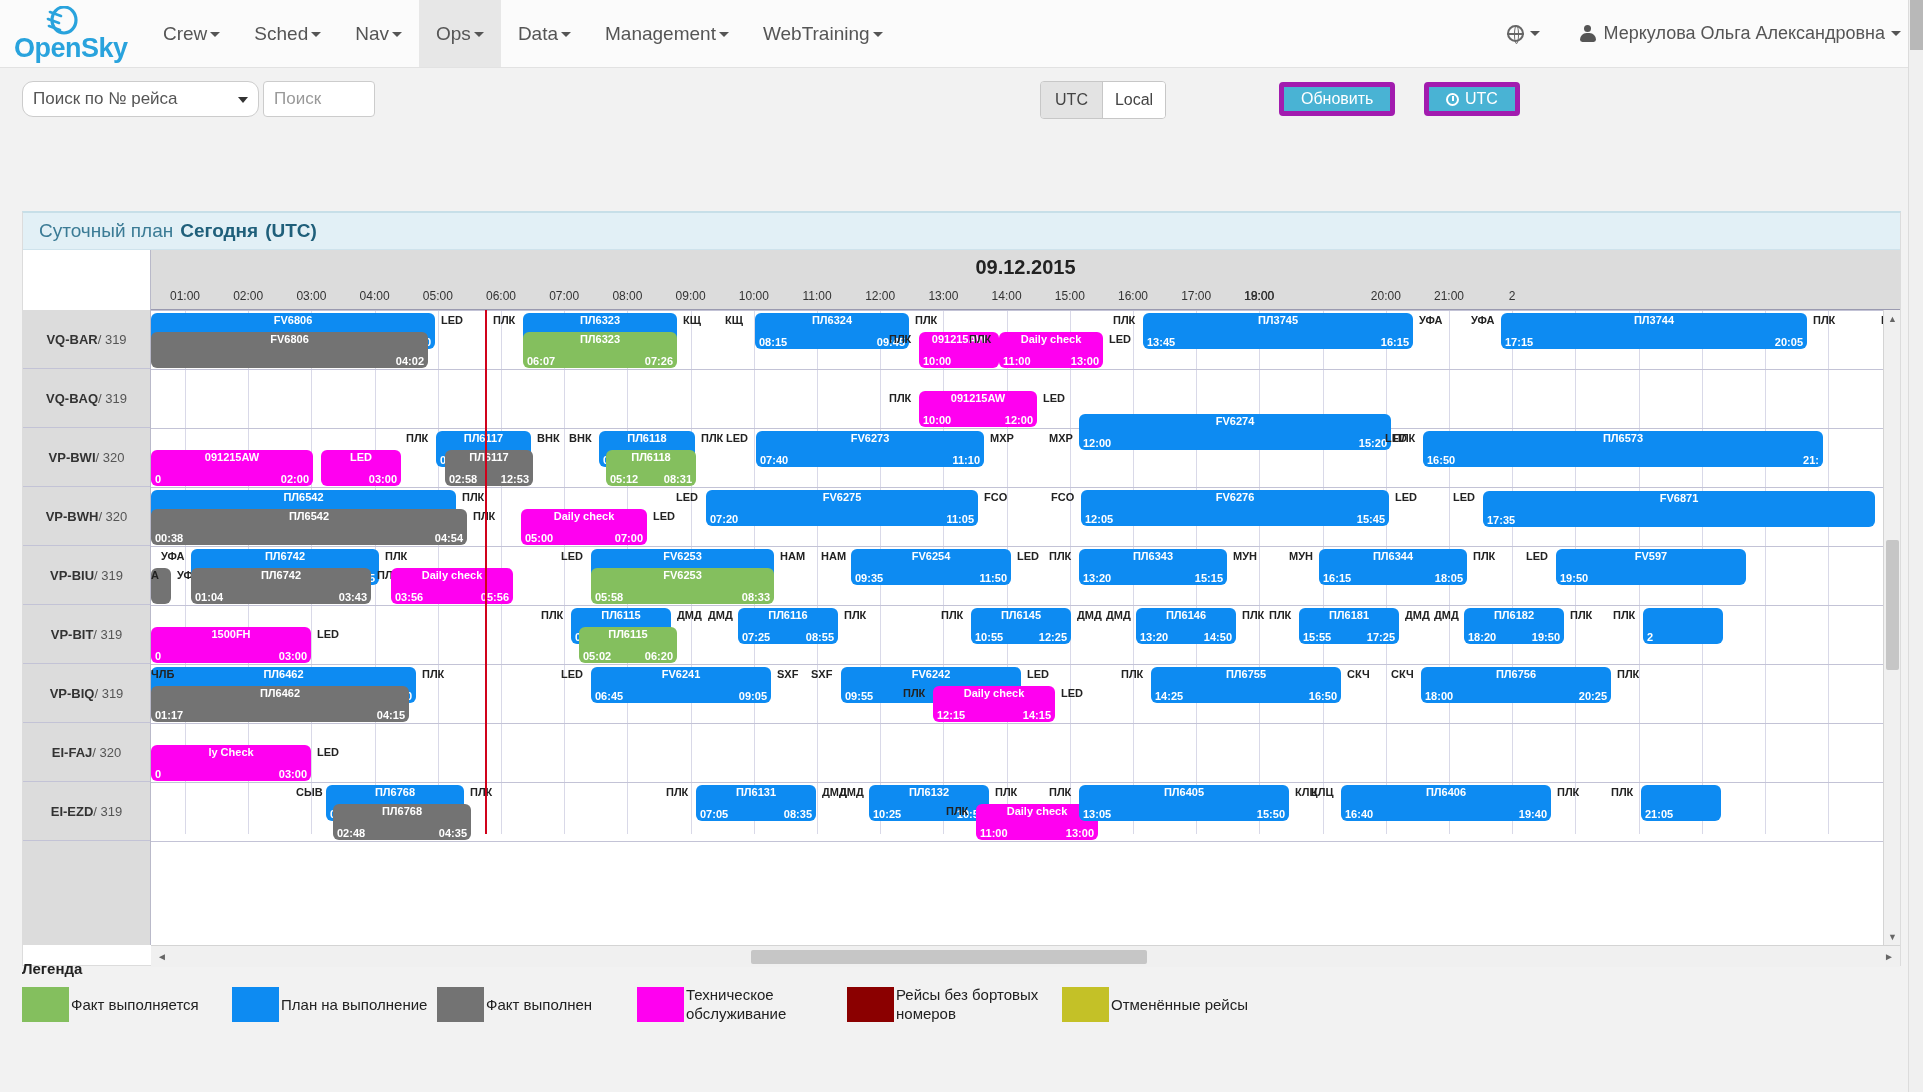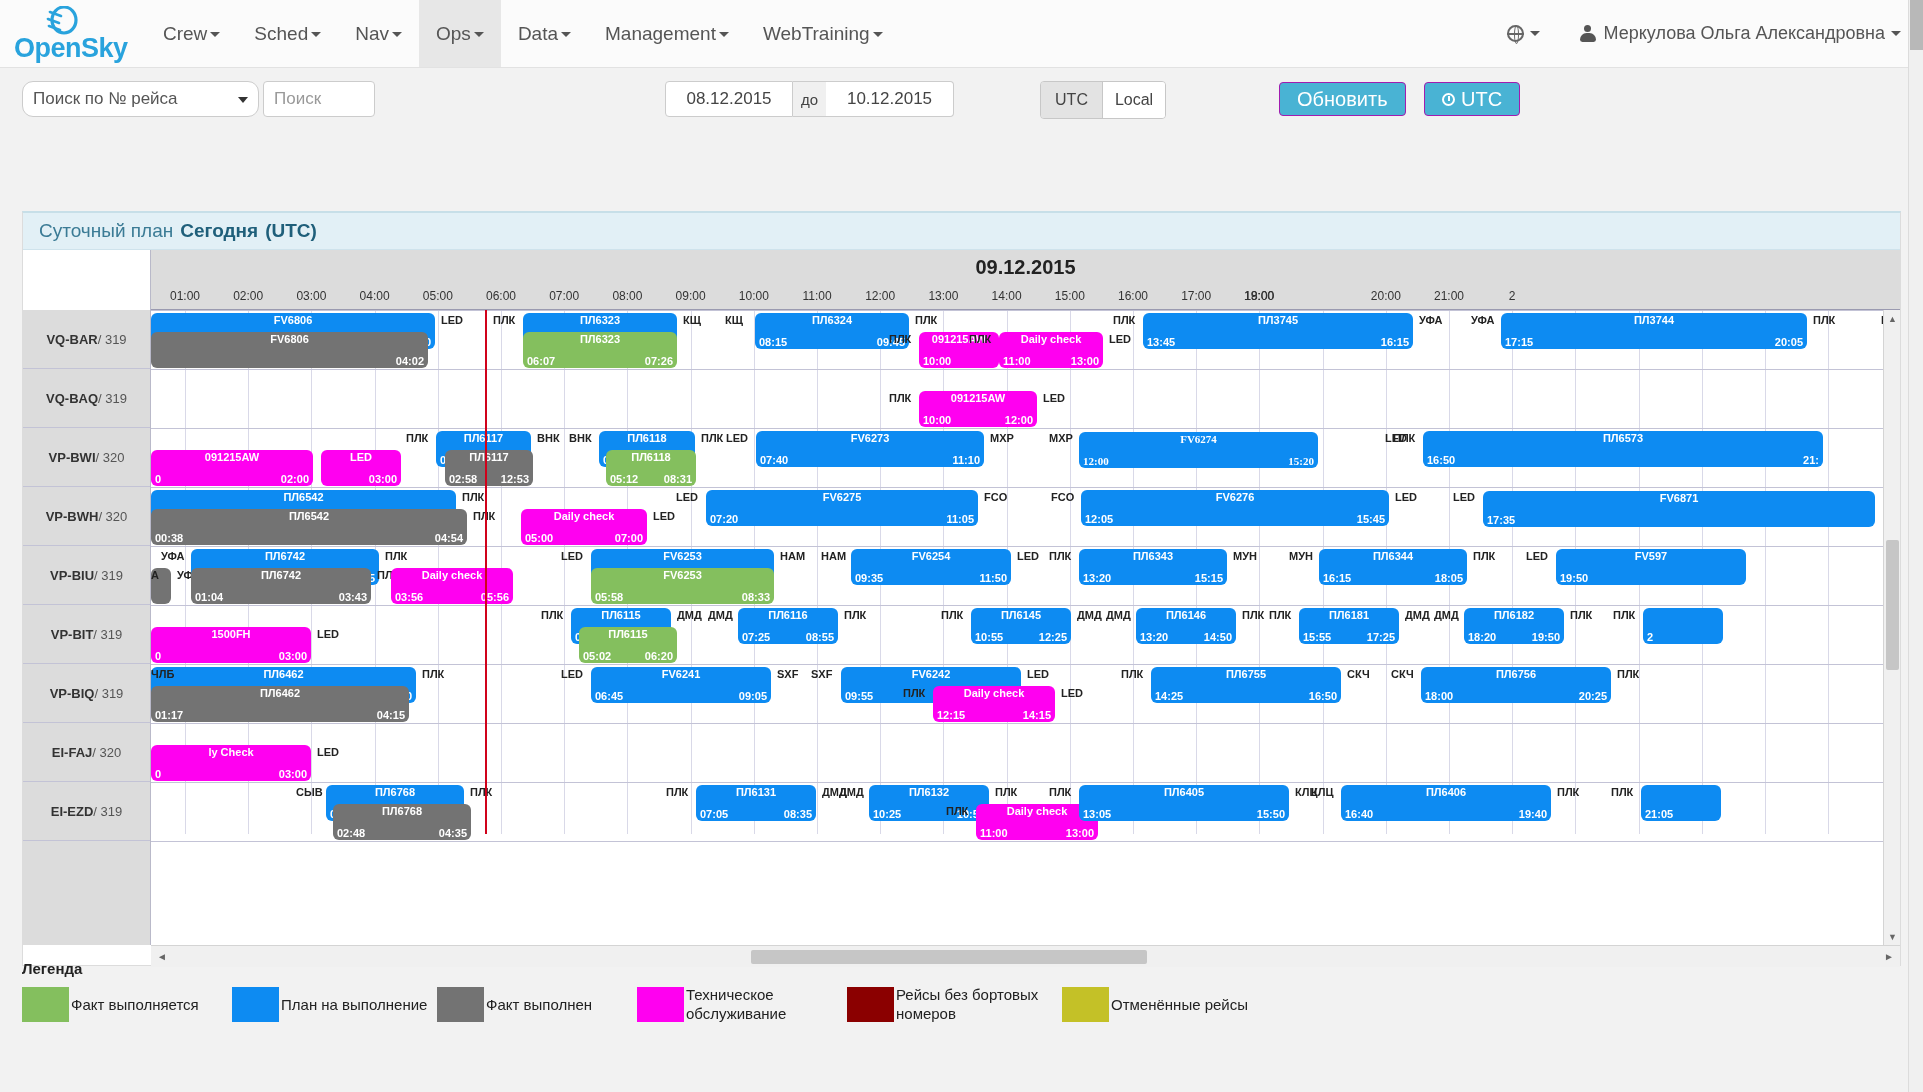--- a/index.html
+++ b/index.html
@@ -112,22 +112,22 @@
     display:flex;align-items:center;justify-content:center;
     font-size:15px;color:#444;
   }
   #utc-group { position:absolute; left:1040px; top:13px; display:flex; border-radius:4px; overflow:hidden; border:1px solid #c7c7c7;}
   .tgl {
     width:62px;height:36px;display:flex;align-items:center;justify-content:center;
     font-size:16px;color:#444;cursor:pointer;background:#fff;
   }
   .tgl.on { background:#e3e3e3; border-right:1px solid #c7c7c7; }
   .btn-blue {
-    height:34px;background:#49b3d4;border:1px solid #a21caf;border-radius:4px;
-    color:#fff;font-size:20px;display:flex;align-items:center;justify-content:center;
+    height:34px;background:#49b3d4;border:5px solid #a21caf;border-radius:4px;
+    color:#fff;font-size:16px;display:flex;align-items:center;justify-content:center;
     padding:0 17px;cursor:pointer;position:absolute;top:14px;
   }
   #btn-refresh { left:1279px; }
   #btn-utc { left:1424px; }
   .clock-ic {
     width:13px;height:13px;border:2px solid #fff;border-radius:50%;
     position:relative;margin-right:6px;display:inline-block;
   }
   .clock-ic::after {
     content:"";position:absolute;left:3.5px;top:1.5px;
@@ -280,25 +280,20 @@
 
 <div id="toolbar">
   <div class="sel-box">
     <span>Поиск по № рейса</span>
     <span class="cv"></span>
   </div>
   <div class="txt-box" id="search-inp">
     <span>Поиск</span>
   </div>
 
-  <div id="date-group">
-    <div class="date-inp l">08.12.2015</div>
-    <div class="date-mid">до</div>
-    <div class="date-inp r">10.12.2015</div>
-  </div>
 
   <div id="utc-group">
     <div class="tgl on">UTC</div>
     <div class="tgl">Local</div>
   </div>
 
   <div class="btn-blue" id="btn-refresh">Обновить</div>
   <div class="btn-blue" id="btn-utc">
     <span class="clock-ic"></span>
     <span>UTC</span>
@@ -514,21 +509,21 @@
             <div class="t1">05:12</div>
             <div class="t2">08:31</div>
           </div>
           <div class="bar b-plan" style="left: 605px; width: 228px; top: 137px;">
             <div class="ttl">FV6273</div>
             <div class="t1">07:40</div>
             <div class="t2">11:10</div>
           </div>
           <div class="ap" style="left: 575px; top: 138px;">LED</div>
           <div class="ap" style="left: 839px; top: 138px;">MXP</div>
-          <div class="bar b-plan" style="left: 928px; width: 239px; top: 138px; font-family: Liberation Serif, serif;">
+          <div class="bar b-plan" style="left: 928px; width: 312px; top: 120px;">
             <div class="ttl">FV6274</div>
             <div class="t1">12:00</div>
             <div class="t2">15:20</div>
           </div>
           <div class="ap" style="left: 898px; top: 138px;">MXP</div>
           <div class="ap" style="left: 1234px; top: 138px;">LED</div>
           <div class="bar b-plan" style="left: 1272px; width: 400px; top: 137px;">
             <div class="ttl">ПЛ6573</div>
             <div class="t1">16:50</div>
             <div class="t2">21:</div>

